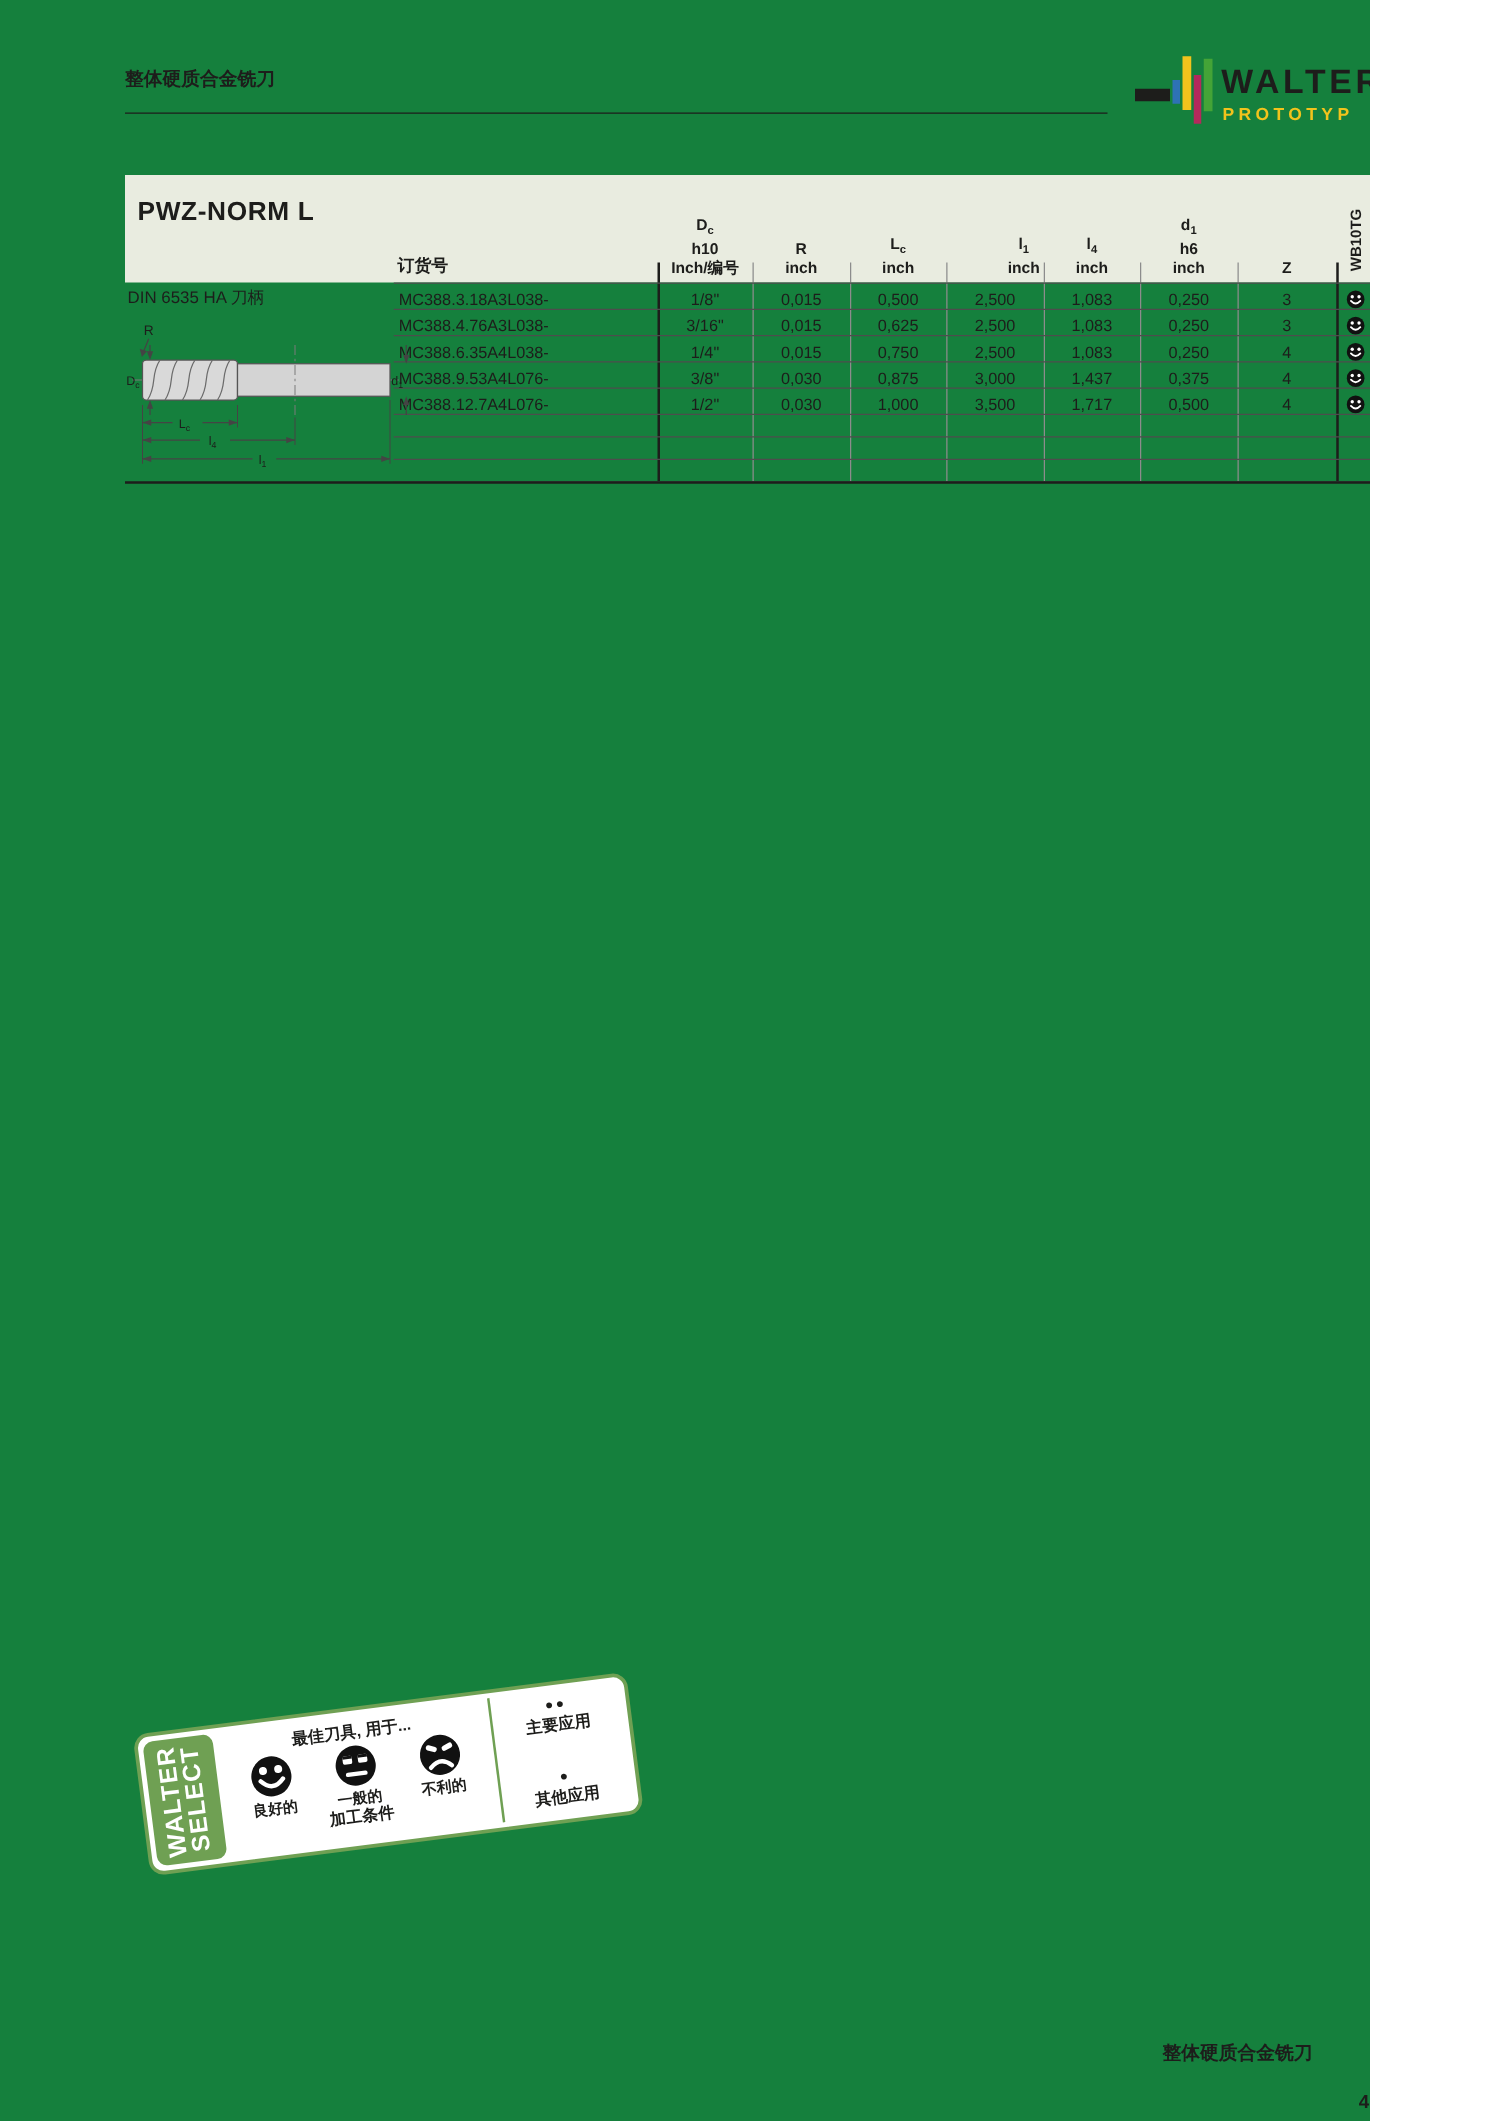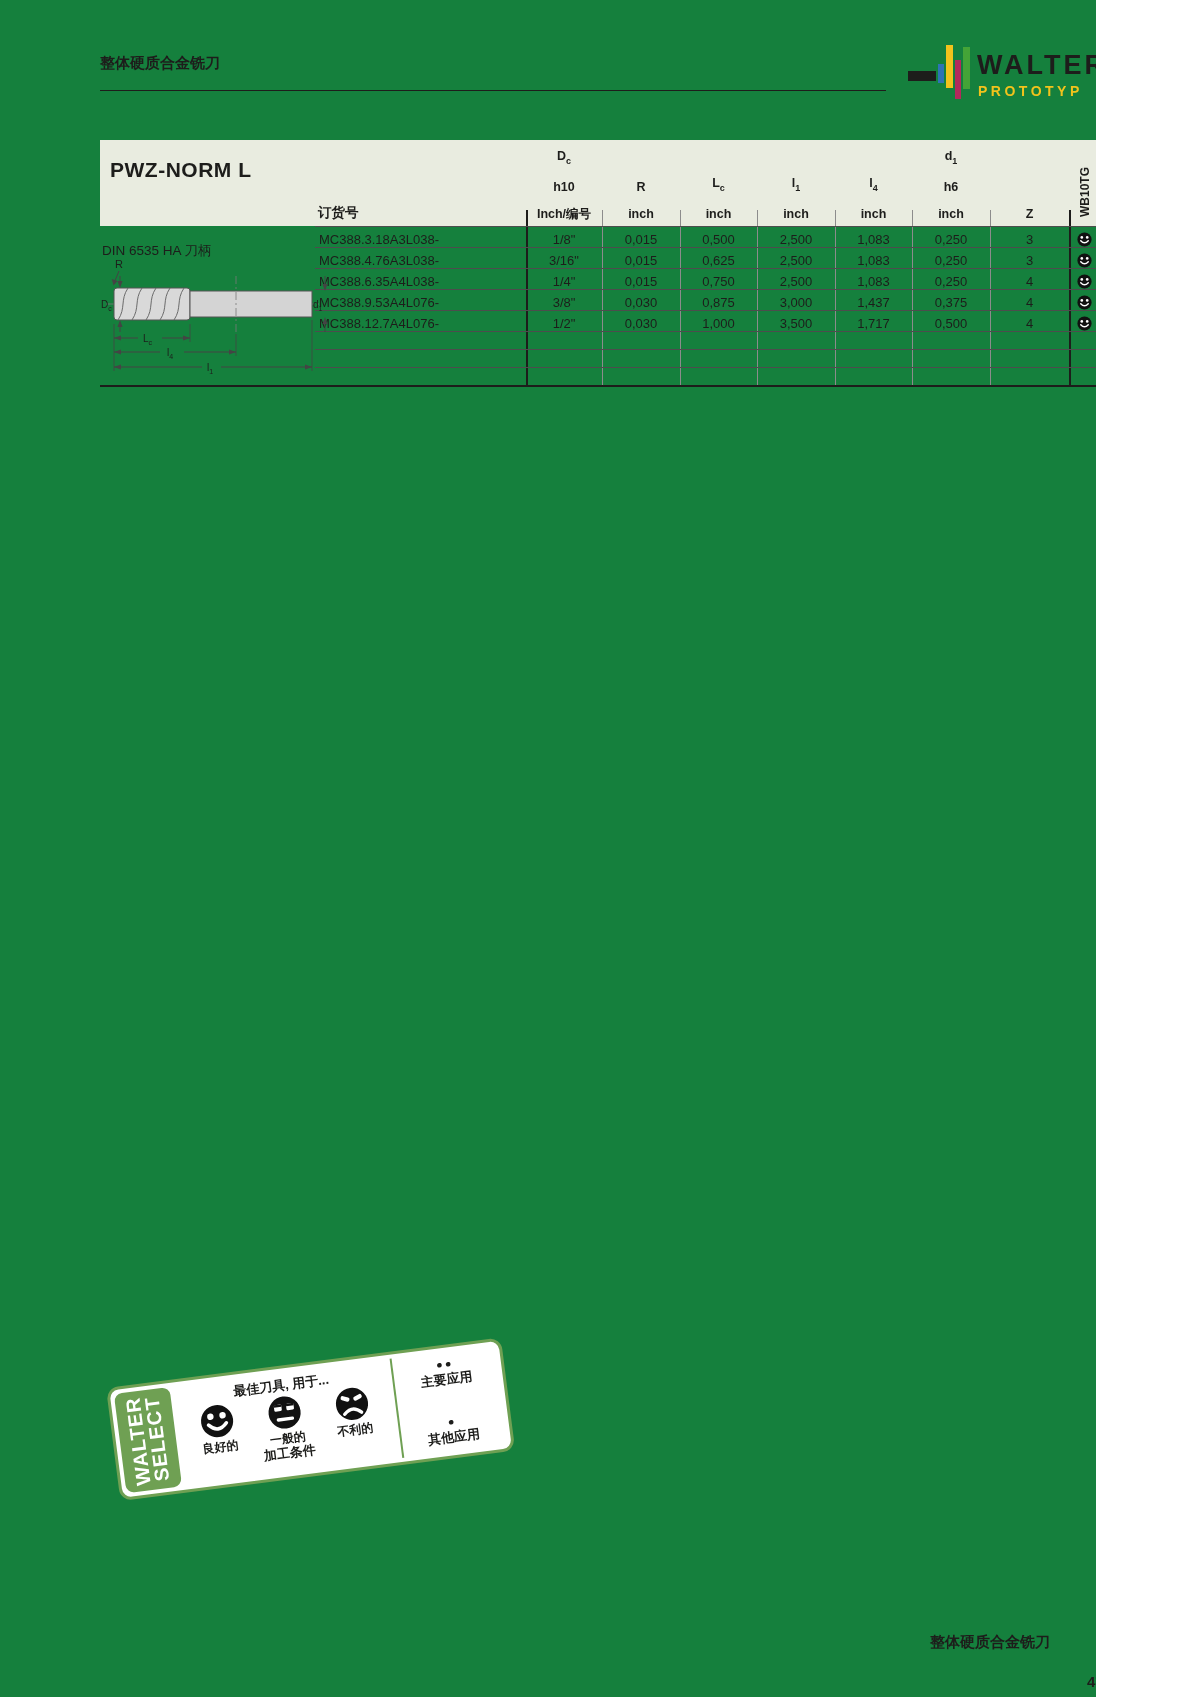--- a/index.html
+++ b/index.html
@@ -20,41 +20,41 @@
   .bar-green{left:963px;top:47px;width:7px;height:42px;background:#44a437;}
   .logo-walter{left:977px;top:50px;font-size:27px;font-weight:700;letter-spacing:3px;color:#1d1d1b;}
   .logo-prototyp{left:978px;top:83px;font-size:14px;font-weight:700;letter-spacing:3.5px;color:#f2c31c;}
 
   
   .band{left:100px;top:140px;width:1000px;height:86px;background:#e9ece0;}
   .series-title{left:110px;top:158px;font-size:21px;font-weight:700;letter-spacing:.5px;}
   .order-hdr{left:318px;top:204px;font-size:13.5px;font-weight:700;}
   .hcell{position:absolute;top:140px;height:82px;display:flex;flex-direction:column;
          justify-content:flex-end;align-items:center;font-size:12.5px;font-weight:700;
-         line-height:15px;text-align:center;gap:12px;}
+         line-height:15px;text-align:center;}
   .hcell sub,.note sub{font-size:9px;}
   .grade-hdr{left:1069px;top:140px;width:31px;height:86px;display:flex;align-items:flex-end;justify-content:center;}
   .grade-hdr .vert{transform:rotate(-90deg) translateX(27px);font-weight:700;font-size:12px;white-space:nowrap;}
 
   
   .grid{left:315px;top:226px;width:785px;border-top:1px solid #4d4d4d;}
   .trow{display:flex;height:21px;box-sizing:border-box;border-bottom:1px solid #4d4d4d;align-items:flex-end;}
   .erow{height:18px;}
   .c{font-size:13px;text-align:center;}
   .c0{width:211px;text-align:left;padding-left:4px;box-sizing:border-box;}
   .c1{width:76px;} .c2{width:78px;} .c3{width:77px;} .c4{width:78px;}
   .c5{width:77px;} .c6{width:78px;} .c7{width:79px;}
   .c8{width:31px;display:flex;align-items:center;justify-content:center;}
   .vlines{left:315px;top:210px;width:785px;height:175px;pointer-events:none;}
   .vl{position:absolute;top:0;bottom:0;width:1px;background:#8c8c8c;}
   .vl.thick{width:2px;background:#1d1d1b;}
   .thickline{left:100px;top:385px;width:1000px;height:2px;background:#1d1d1b;}
 
   
-  .din-label{left:102px;top:242px;font-size:13.5px;}
+  .din-label{left:102px;top:229px;font-size:13.5px;}
   .drawing-svg{left:100px;top:250px;}
 
   
   .notes{left:100px;top:391px;font-size:13px;line-height:16px;}
 
   
   .select-badge{left:106px;top:1388px;width:398px;height:114px;transform:rotate(-7.3deg);
         transform-origin:0 0;border:3px solid #6fa053;border-radius:12px;background:#fff;
         display:flex;padding:4px;box-sizing:border-box;gap:5px;}
   .badge-tab{width:56px;background:#6fa053;border-radius:8px;position:relative;}
@@ -102,21 +102,21 @@
     <div>Inch/编号</div>
   </div>
   <div class="hcell" style="left:602px;width:78px;">
     <div>R</div>
     <div>inch</div>
   </div>
   <div class="hcell" style="left:680px;width:77px;">
     <div><span>L</span><sub>c</sub></div>
     <div>inch</div>
   </div>
-  <div class="hcell" style="left:757px;width:78px;text-align:center;">
+  <div class="hcell" style="left:780px;width:78px;text-align:center;">
     <div><span>l</span><sub>1</sub></div>
     <div>inch</div>
   </div>
   <div class="hcell" style="left:835px;width:77px;text-align:right;">
     <div><span>l</span><sub>4</sub></div>
     <div>inch</div>
   </div>
   <div class="hcell" style="left:912px;width:78px;">
     <div><span>d</span><sub>1</sub></div>
     <div>h6</div>

